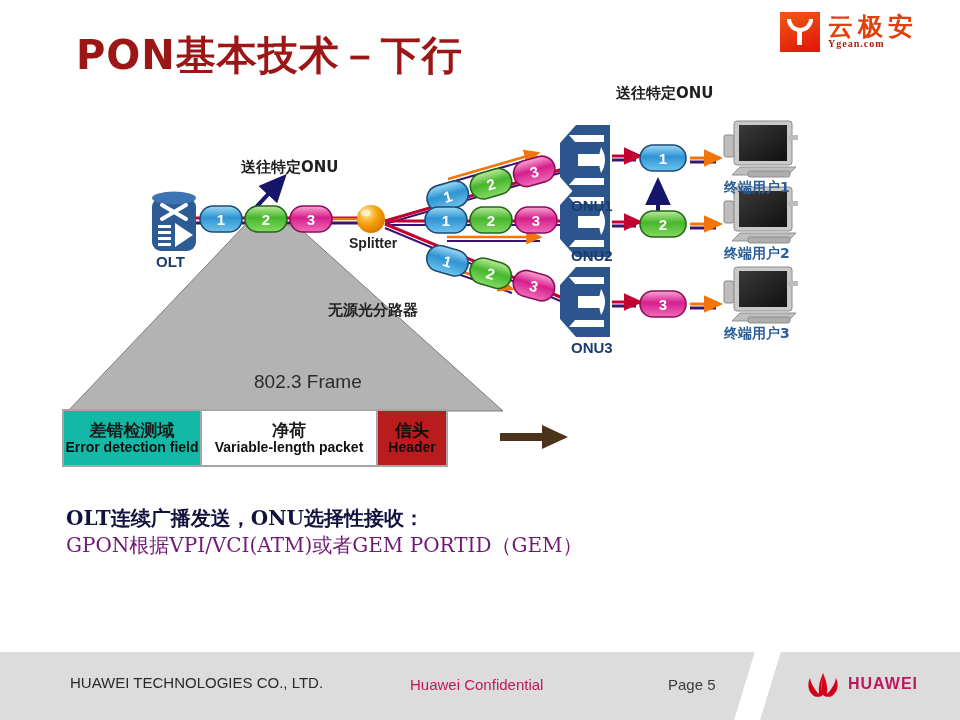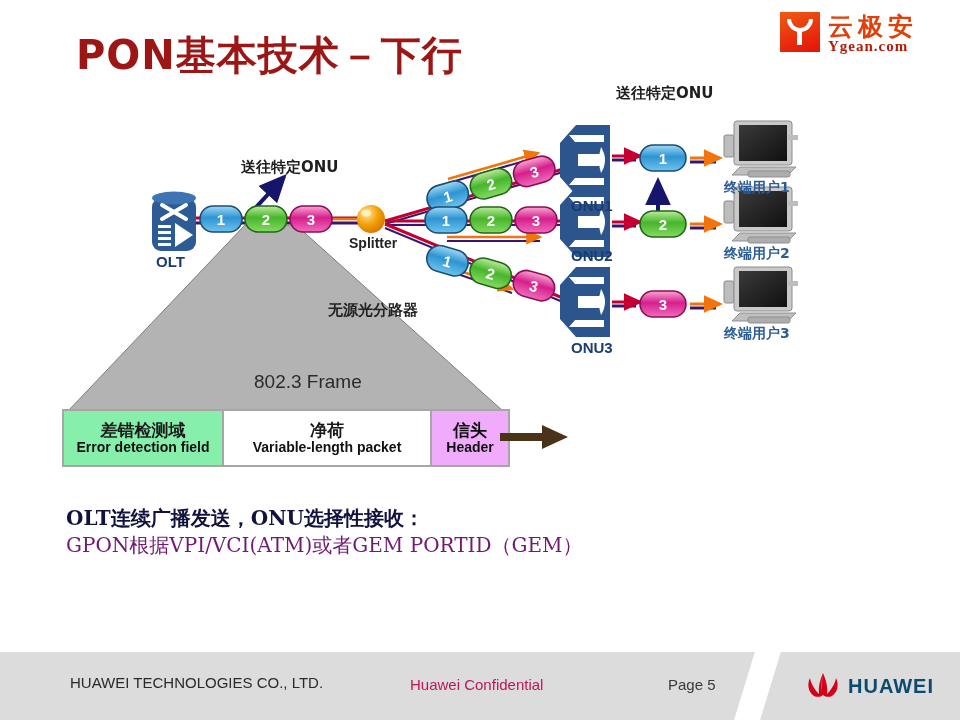--- a/index.html
+++ b/index.html
@@ -29,21 +29,21 @@
   }
   .logo-mark:after{
     content:"";position:absolute;left:17px;top:18px;width:5px;height:15px;background:#fff;
   }
   .logo-cn{
     position:absolute;left:48px;top:0px;font-size:25px;font-weight:bold;
     color:#E2400A;letter-spacing:5px;
     font-family:Liberation Sans, sans-serif;
   }
   .logo-en{
-    position:absolute;left:48px;top:28px;font-size:15px;font-weight:bold;
+    position:absolute;left:48px;top:28px;font-size:10px;font-weight:bold;
     color:#B21C0A;letter-spacing:1px;
     font-family:"Liberation Serif","DejaVu Serif",serif;
   }
 
   
   .diagram{position:absolute;left:0;top:75px;width:960px;height:400px;}
   .diag-svg{position:absolute;left:0;top:0;}
 
   .cap-label{
     position:absolute;font-size:15px;font-weight:bold;color:#1F1F1F;
@@ -72,23 +72,23 @@
 
   
   .frame-row{position:absolute;left:62px;top:409px;height:58px;display:flex;}
   .fcell{
     border:2px solid #A6A6A6;box-sizing:border-box;
     display:flex;flex-direction:column;align-items:center;justify-content:center;
     line-height:1.12;
   }
   .fcell .cn{font-size:17px;font-weight:bold;color:#1a1a1a;font-family:"DejaVu Sans",sans-serif;}
   .fcell .en{font-size:14px;font-weight:bold;color:#111;font-family:"Liberation Sans",sans-serif;}
-  .fc-err{width:162px;background:#86efac;}
-  .fc-pay{width:208px;background:#FFFFFF;border-left:none;}
-  .fc-hdr{width:78px;background:#f0abfc;border-left:none;}
+  .fc-err{width:140px;background:#14b8a6;}
+  .fc-pay{width:176px;background:#FFFFFF;border-left:none;}
+  .fc-hdr{width:70px;background:#b91c1c;border-left:none;}
   .fc-hdr .cn,.fc-hdr .en{color:#0d0d0d;}
 
   
   .body-text{position:absolute;left:66px;top:505px;width:700px;}
   .bt-line{
     font-family:"DejaVu Serif","Liberation Serif",serif;
     color:#1B1B5E;white-space:nowrap;
   }
   .bt1{font-size:20px;font-weight:bold;color:#12123f;}
   .bt2{font-size:20px;margin-bottom:16px;color:#701a75;}
@@ -111,21 +111,21 @@
   .footer .f-mid{
     position:absolute;left:410px;top:24px;font-size:15px;color:#be185d;
     font-family:"Liberation Sans",sans-serif;white-space:nowrap;
   }
   .footer .f-page{
     position:absolute;left:668px;top:24px;font-size:15px;color:#3A3A3A;
     font-family:"Liberation Sans",sans-serif;white-space:nowrap;
   }
   .hw-logo{position:absolute;left:800px;top:18px;width:150px;height:34px;}
   .hw-text{
-    position:absolute;left:48px;top:5px;font-size:20px;font-weight:bold;color:#0c4a6e;
+    position:absolute;left:48px;top:5px;font-size:16px;font-weight:bold;color:#be185d;
     letter-spacing:1px;font-family:"Liberation Sans",sans-serif;
   }
 </style>
 </head>
 <body>
 
 <div class="slide">
 
   <div class="title">PON基本技术－下行</div>
 

